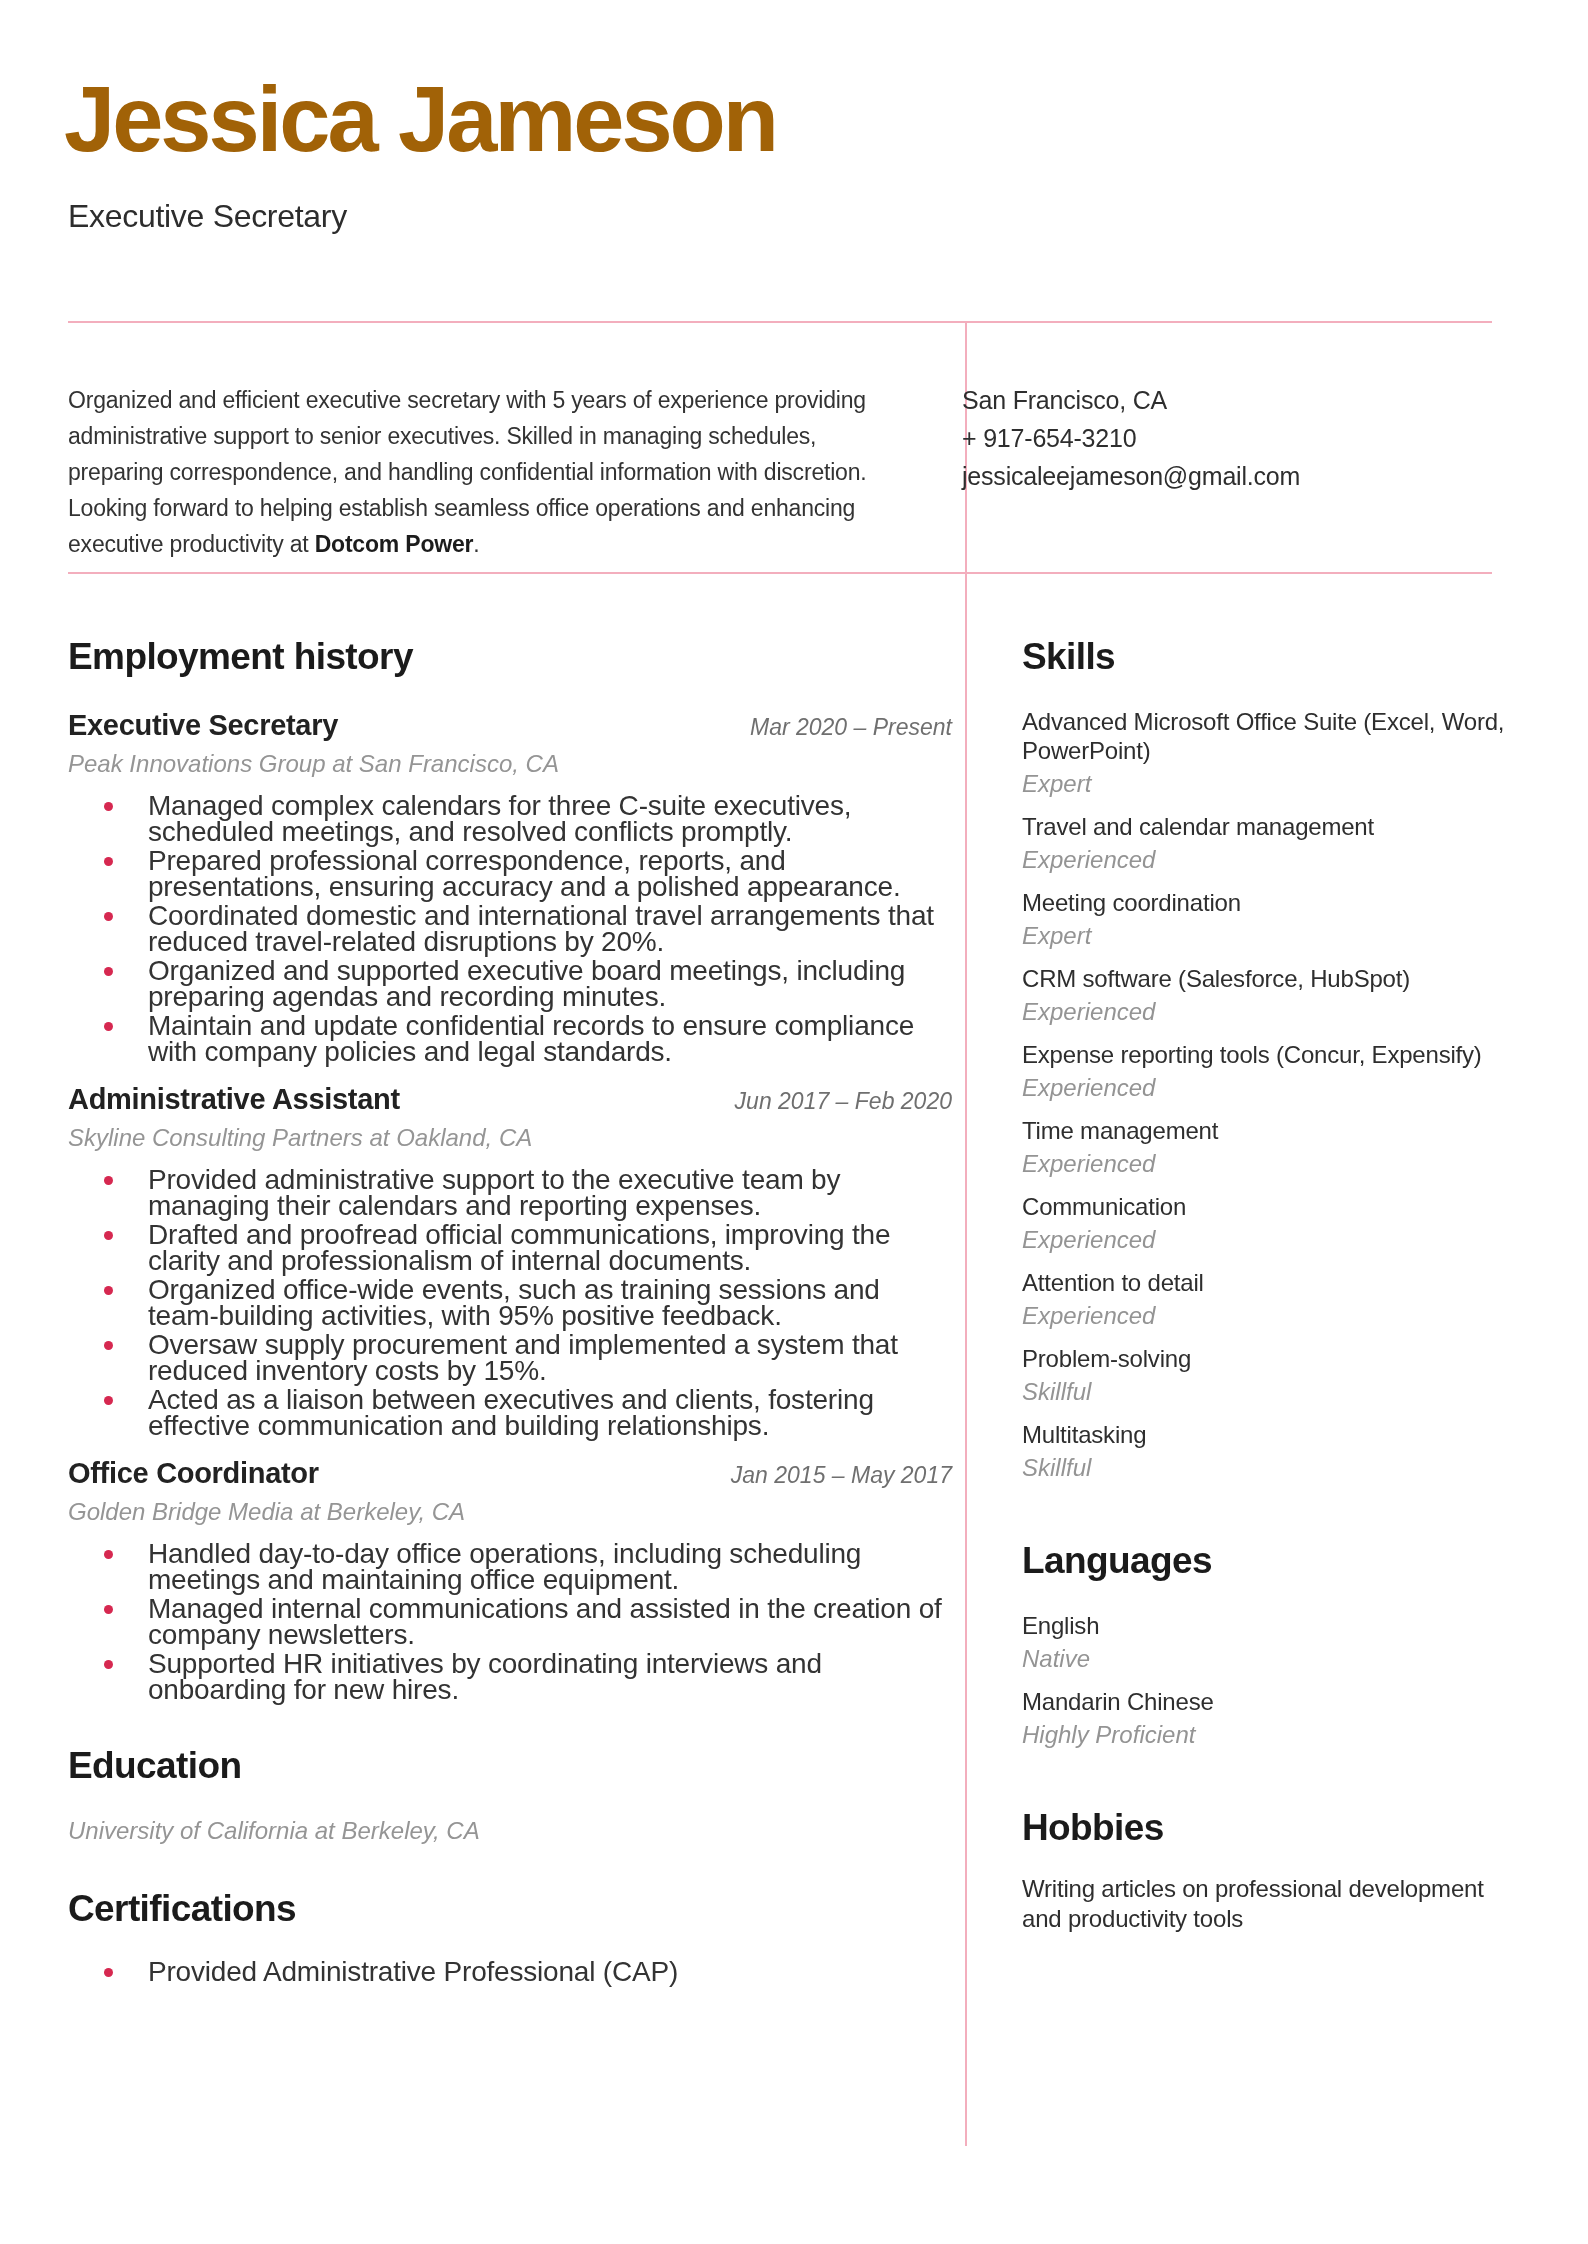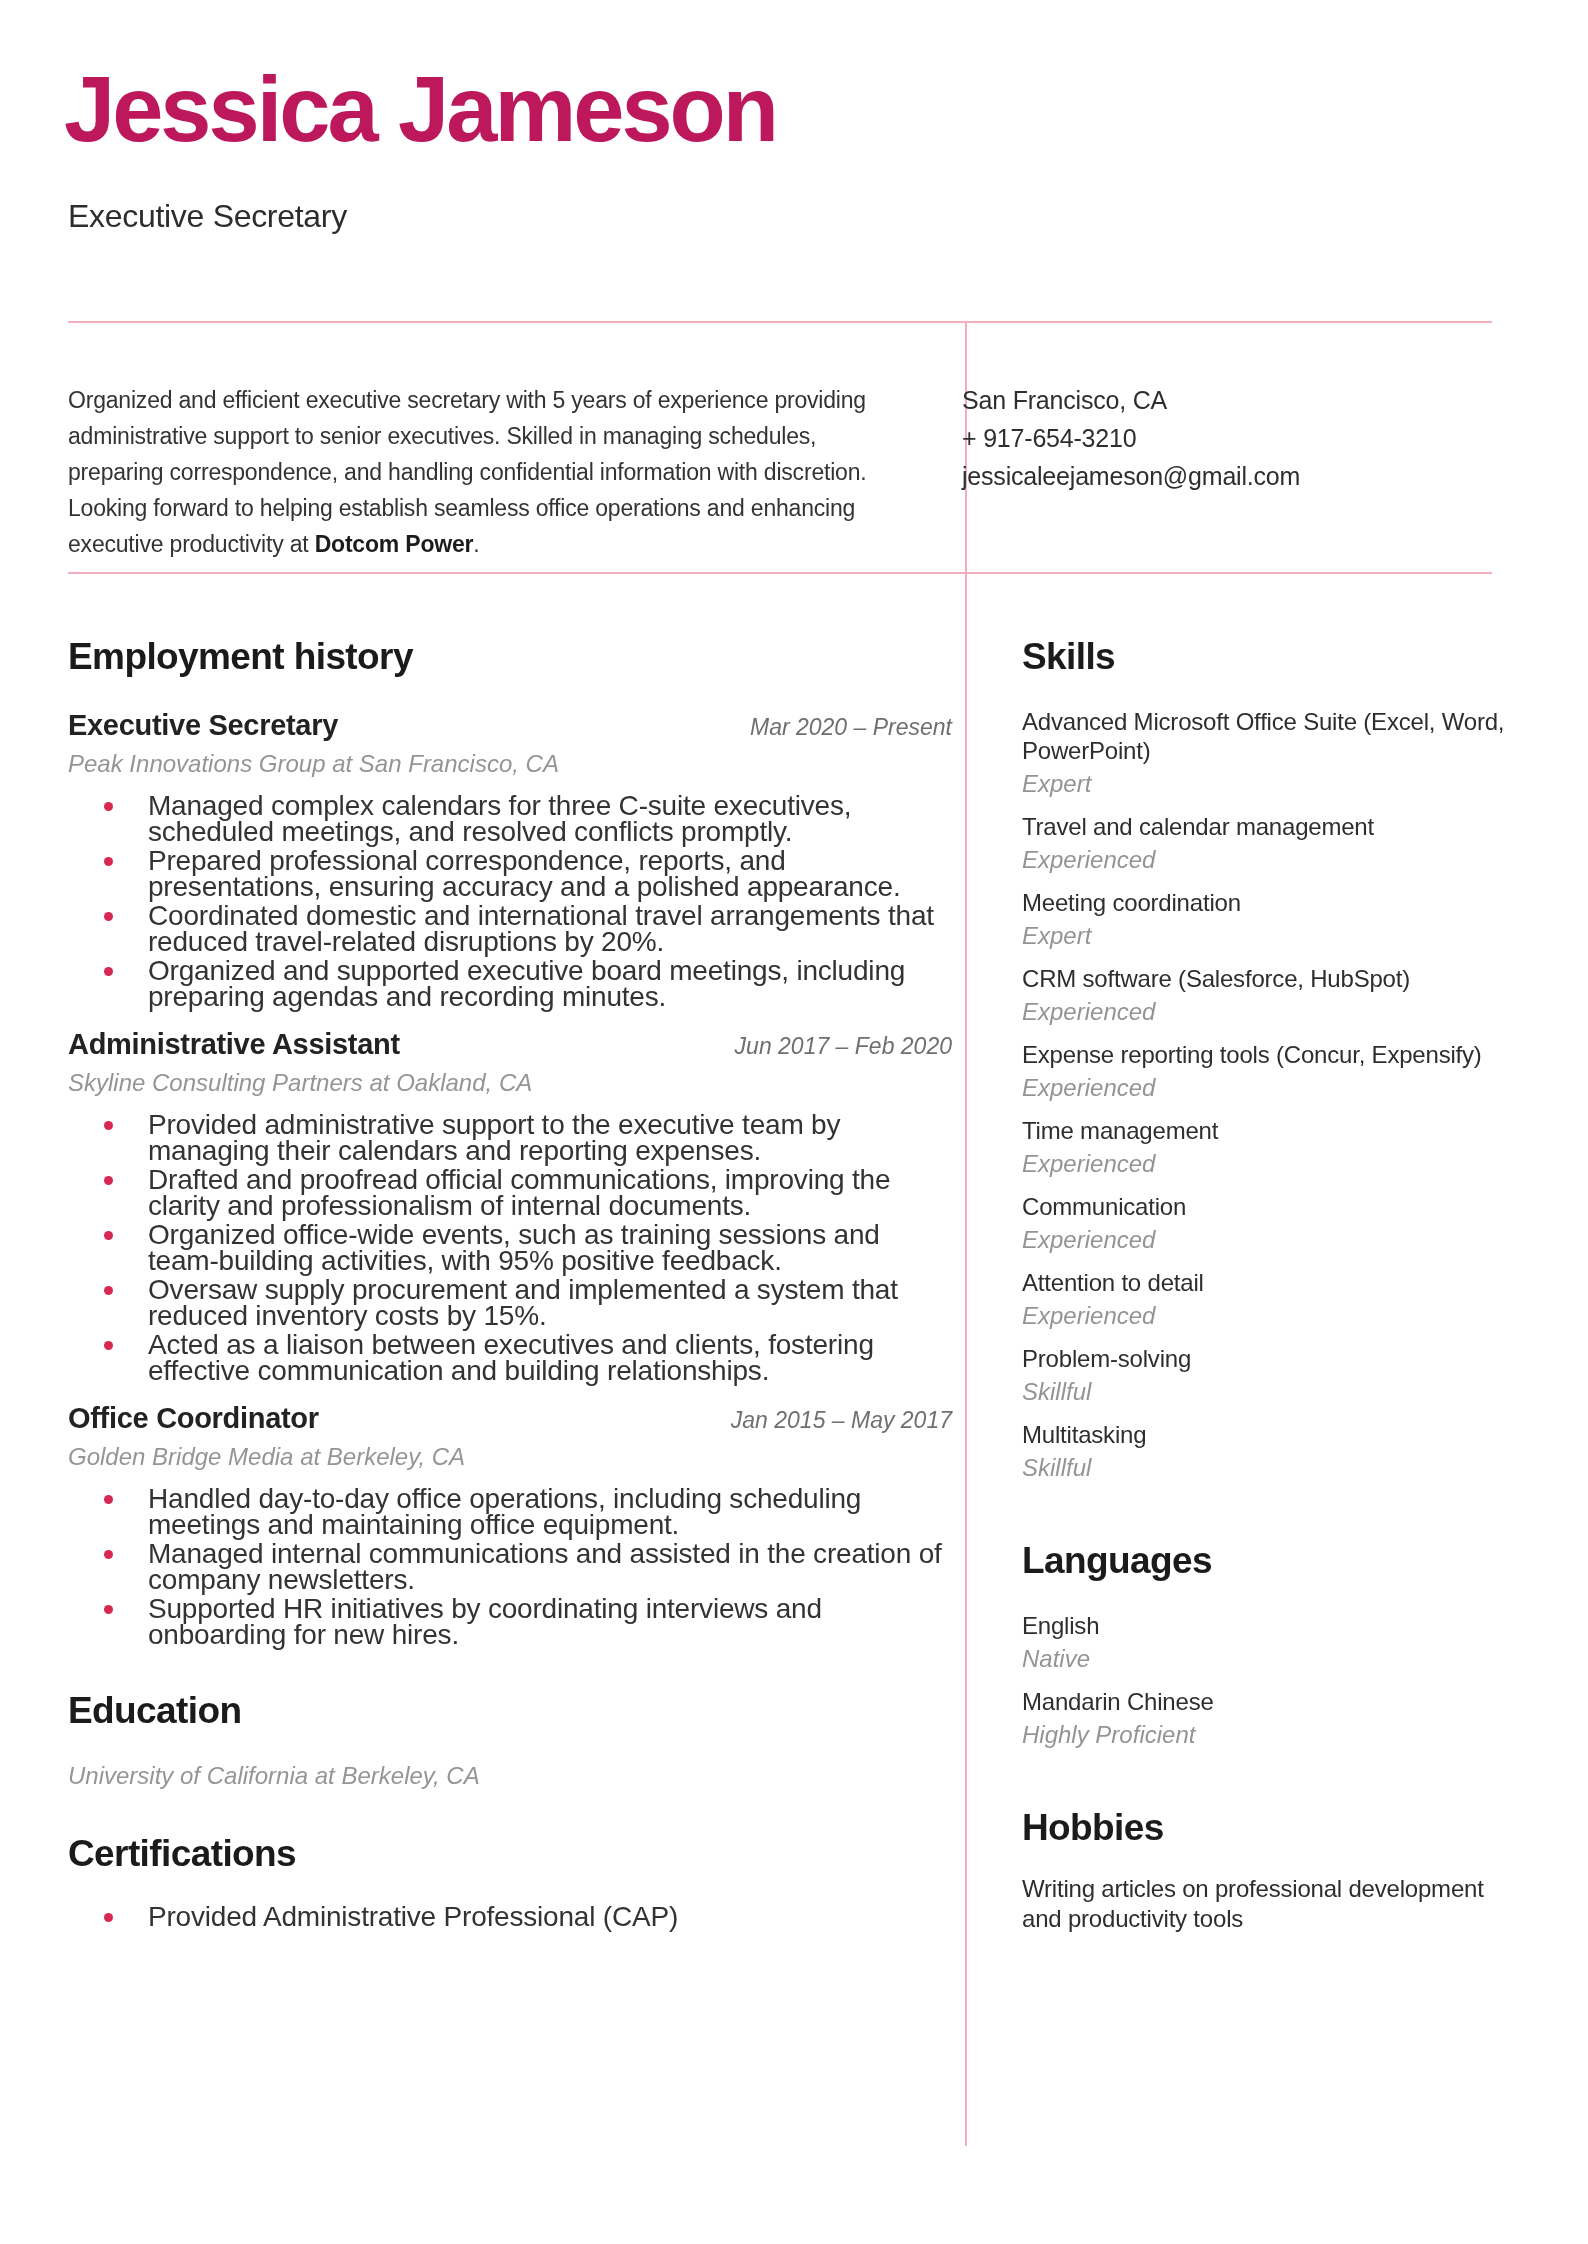--- a/index.html
+++ b/index.html
@@ -5,22 +5,22 @@
   html,body { margin:0; padding:0; }
   body {
     width:1588px; height:2244px; background:#ffffff;
     font-family:"Liberation Sans","DejaVu Sans",sans-serif;
     color:#2e2e2e; position:relative;
   }
   .page { position:absolute; inset:0; overflow:hidden; background:#fff; }
 
   
   .name {
-    position:absolute; left:64px; top:60px; margin:0;
-    font-size:92px; font-weight:bold; color:#be185d;
+    position:absolute; left:64px; top:70px; margin:0;
+    font-size:92px; font-weight:bold; color:#a16207;
     letter-spacing:-3px; line-height:1.08; white-space:nowrap;
   }
   .role {
     position:absolute; left:68px; top:198px;
     font-size:32px; color:#2d2d2d; letter-spacing:-0.3px;
   }
 
   
   .hr { position:absolute; left:68px; width:1424px; height:2px; }
   .hr-top { top:321px; }
@@ -118,20 +118,24 @@
               <li>
                 <span class="dot" style="background: rgb(214, 40, 80);"></span>
                 <span>Coordinated domestic and international travel arrangements that reduced travel-related disruptions by 20%.</span>
               </li>
 
               <li>
                 <span class="dot" style="background: rgb(214, 40, 80);"></span>
                 <span>Organized and supported executive board meetings, including preparing agendas and recording minutes.</span>
               </li>
 
+              <li>
+                <span class="dot" style="background: rgb(214, 40, 80);"></span>
+                <span>Maintain and update confidential records to ensure compliance with company policies and legal standards.</span>
+              </li>
             </ul>
         </article>
 
         <article class="job">
           <div class="entry-head">
             <h3 class="entry-title">Administrative Assistant</h3>
             <span class="entry-date">Jun 2017 – Feb 2020</span>
           </div>
           <div class="entry-sub">Skyline Consulting Partners at Oakland, CA</div>
           <ul class="bullets">

